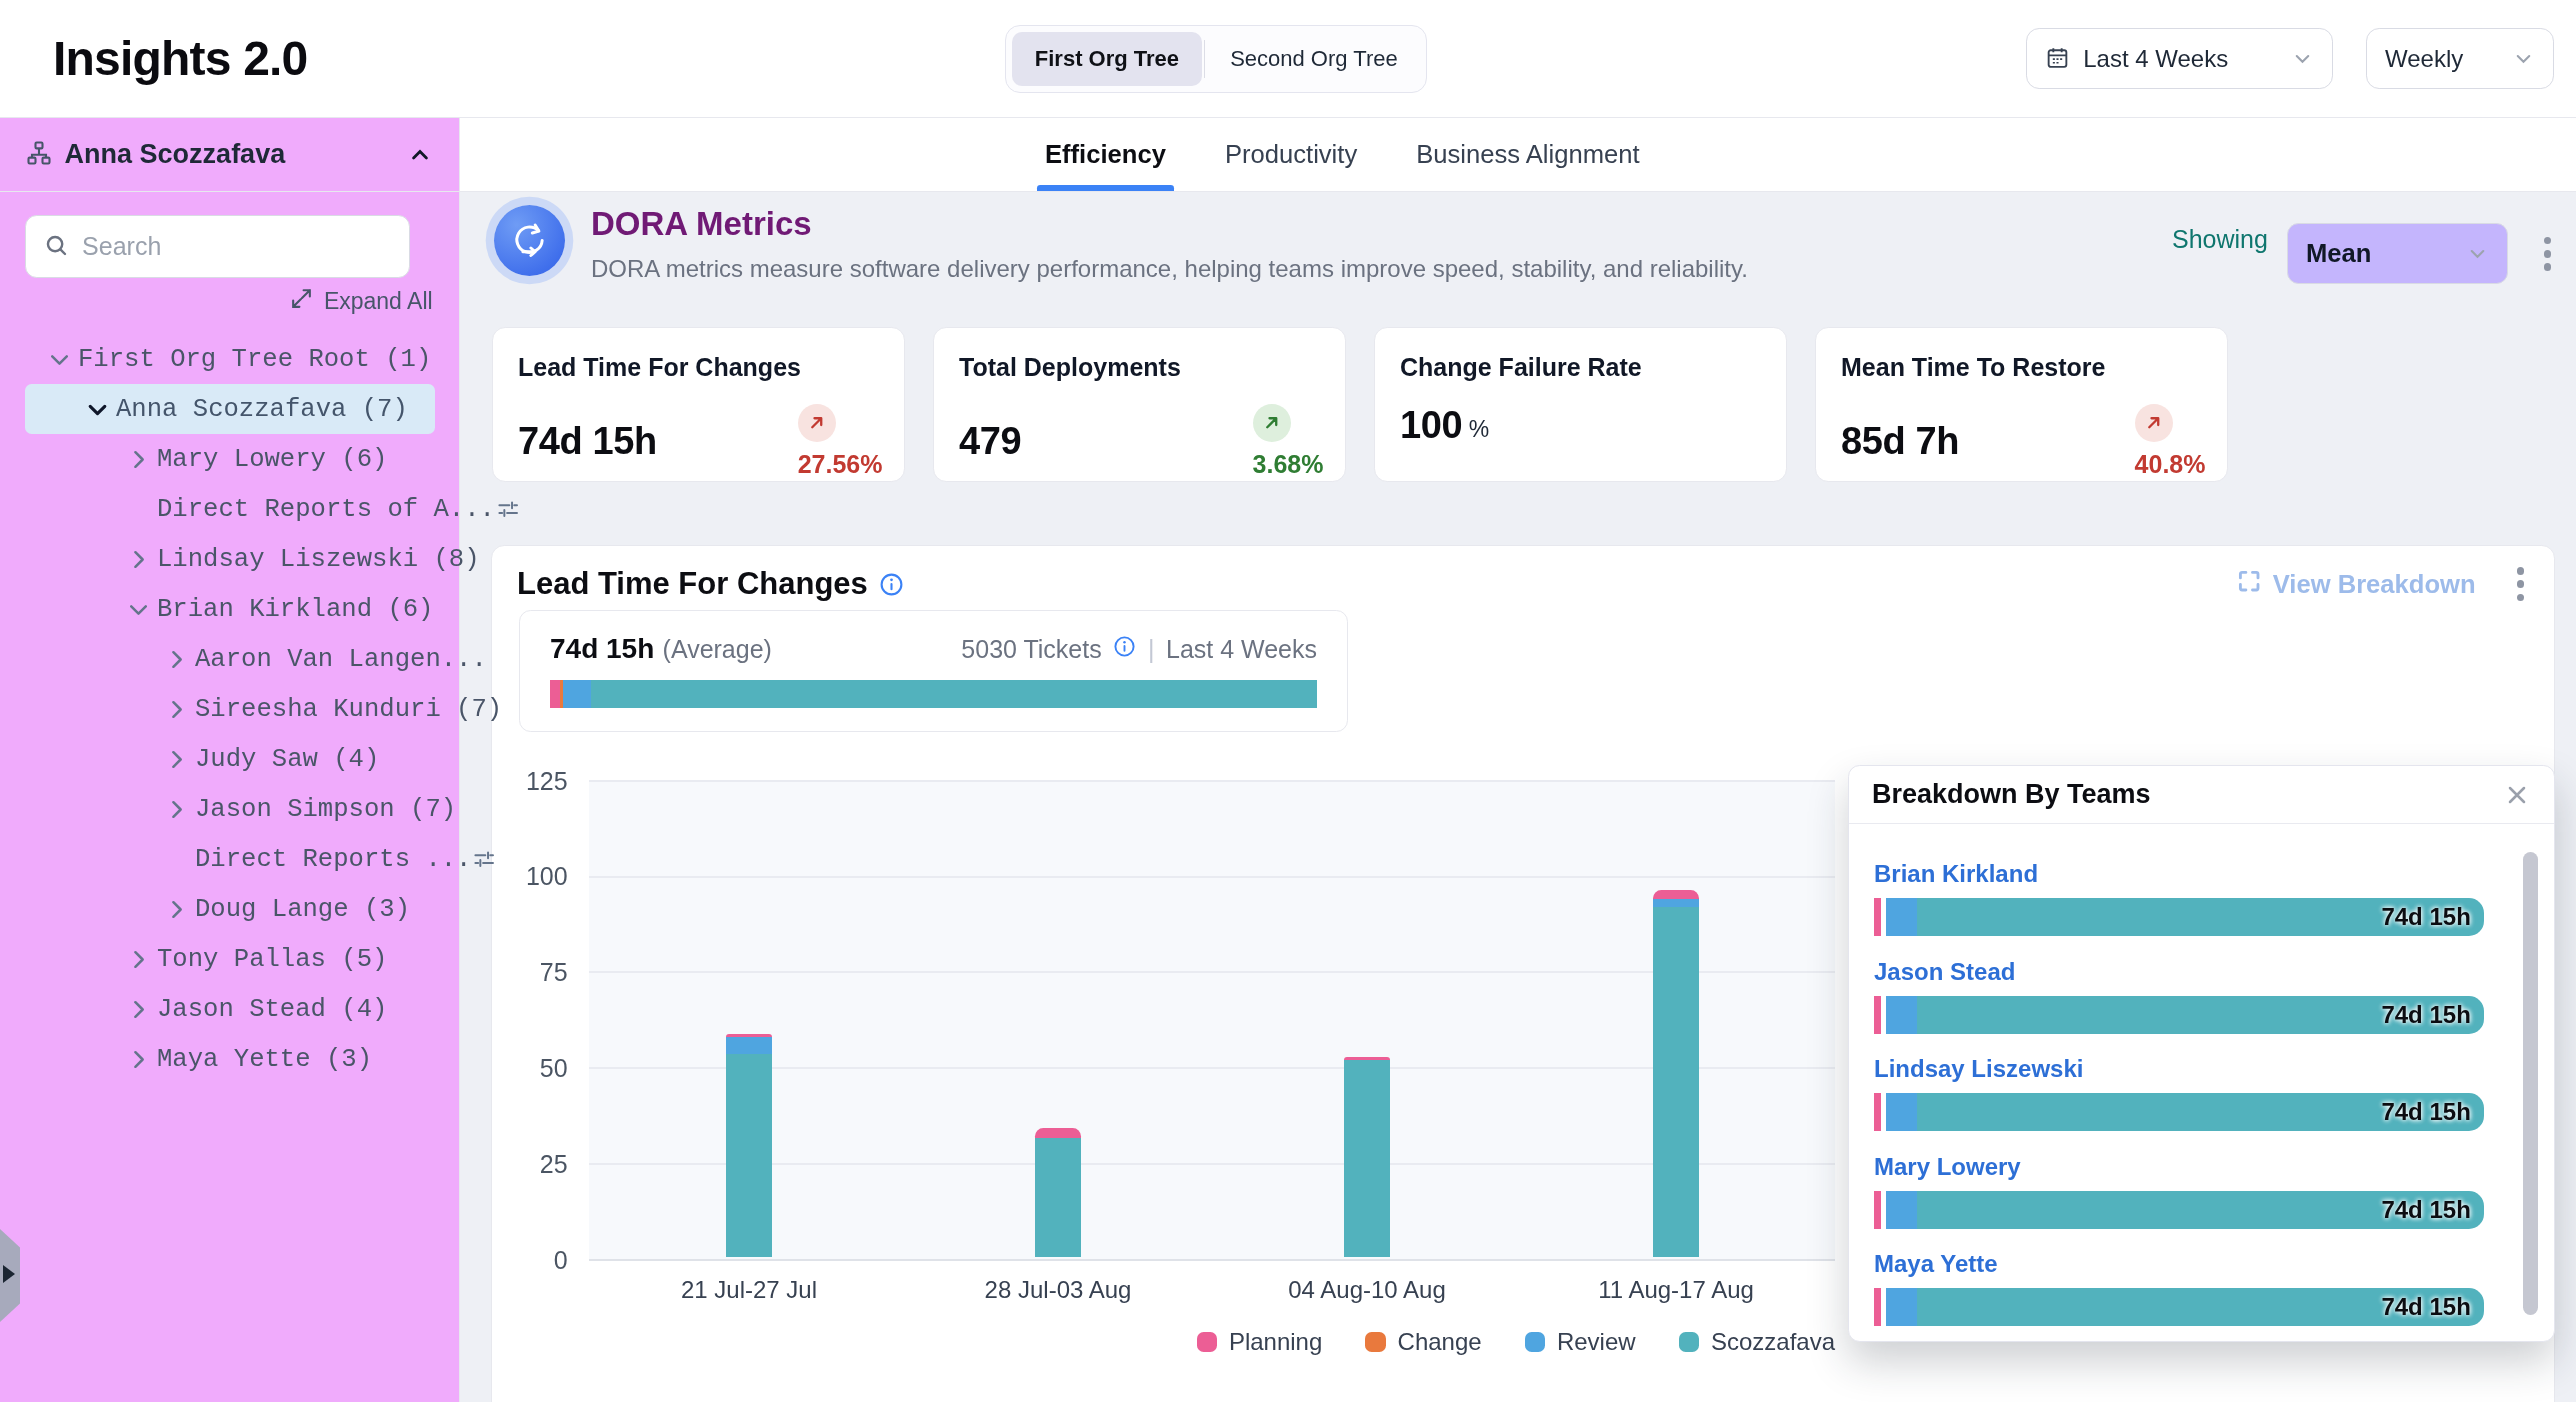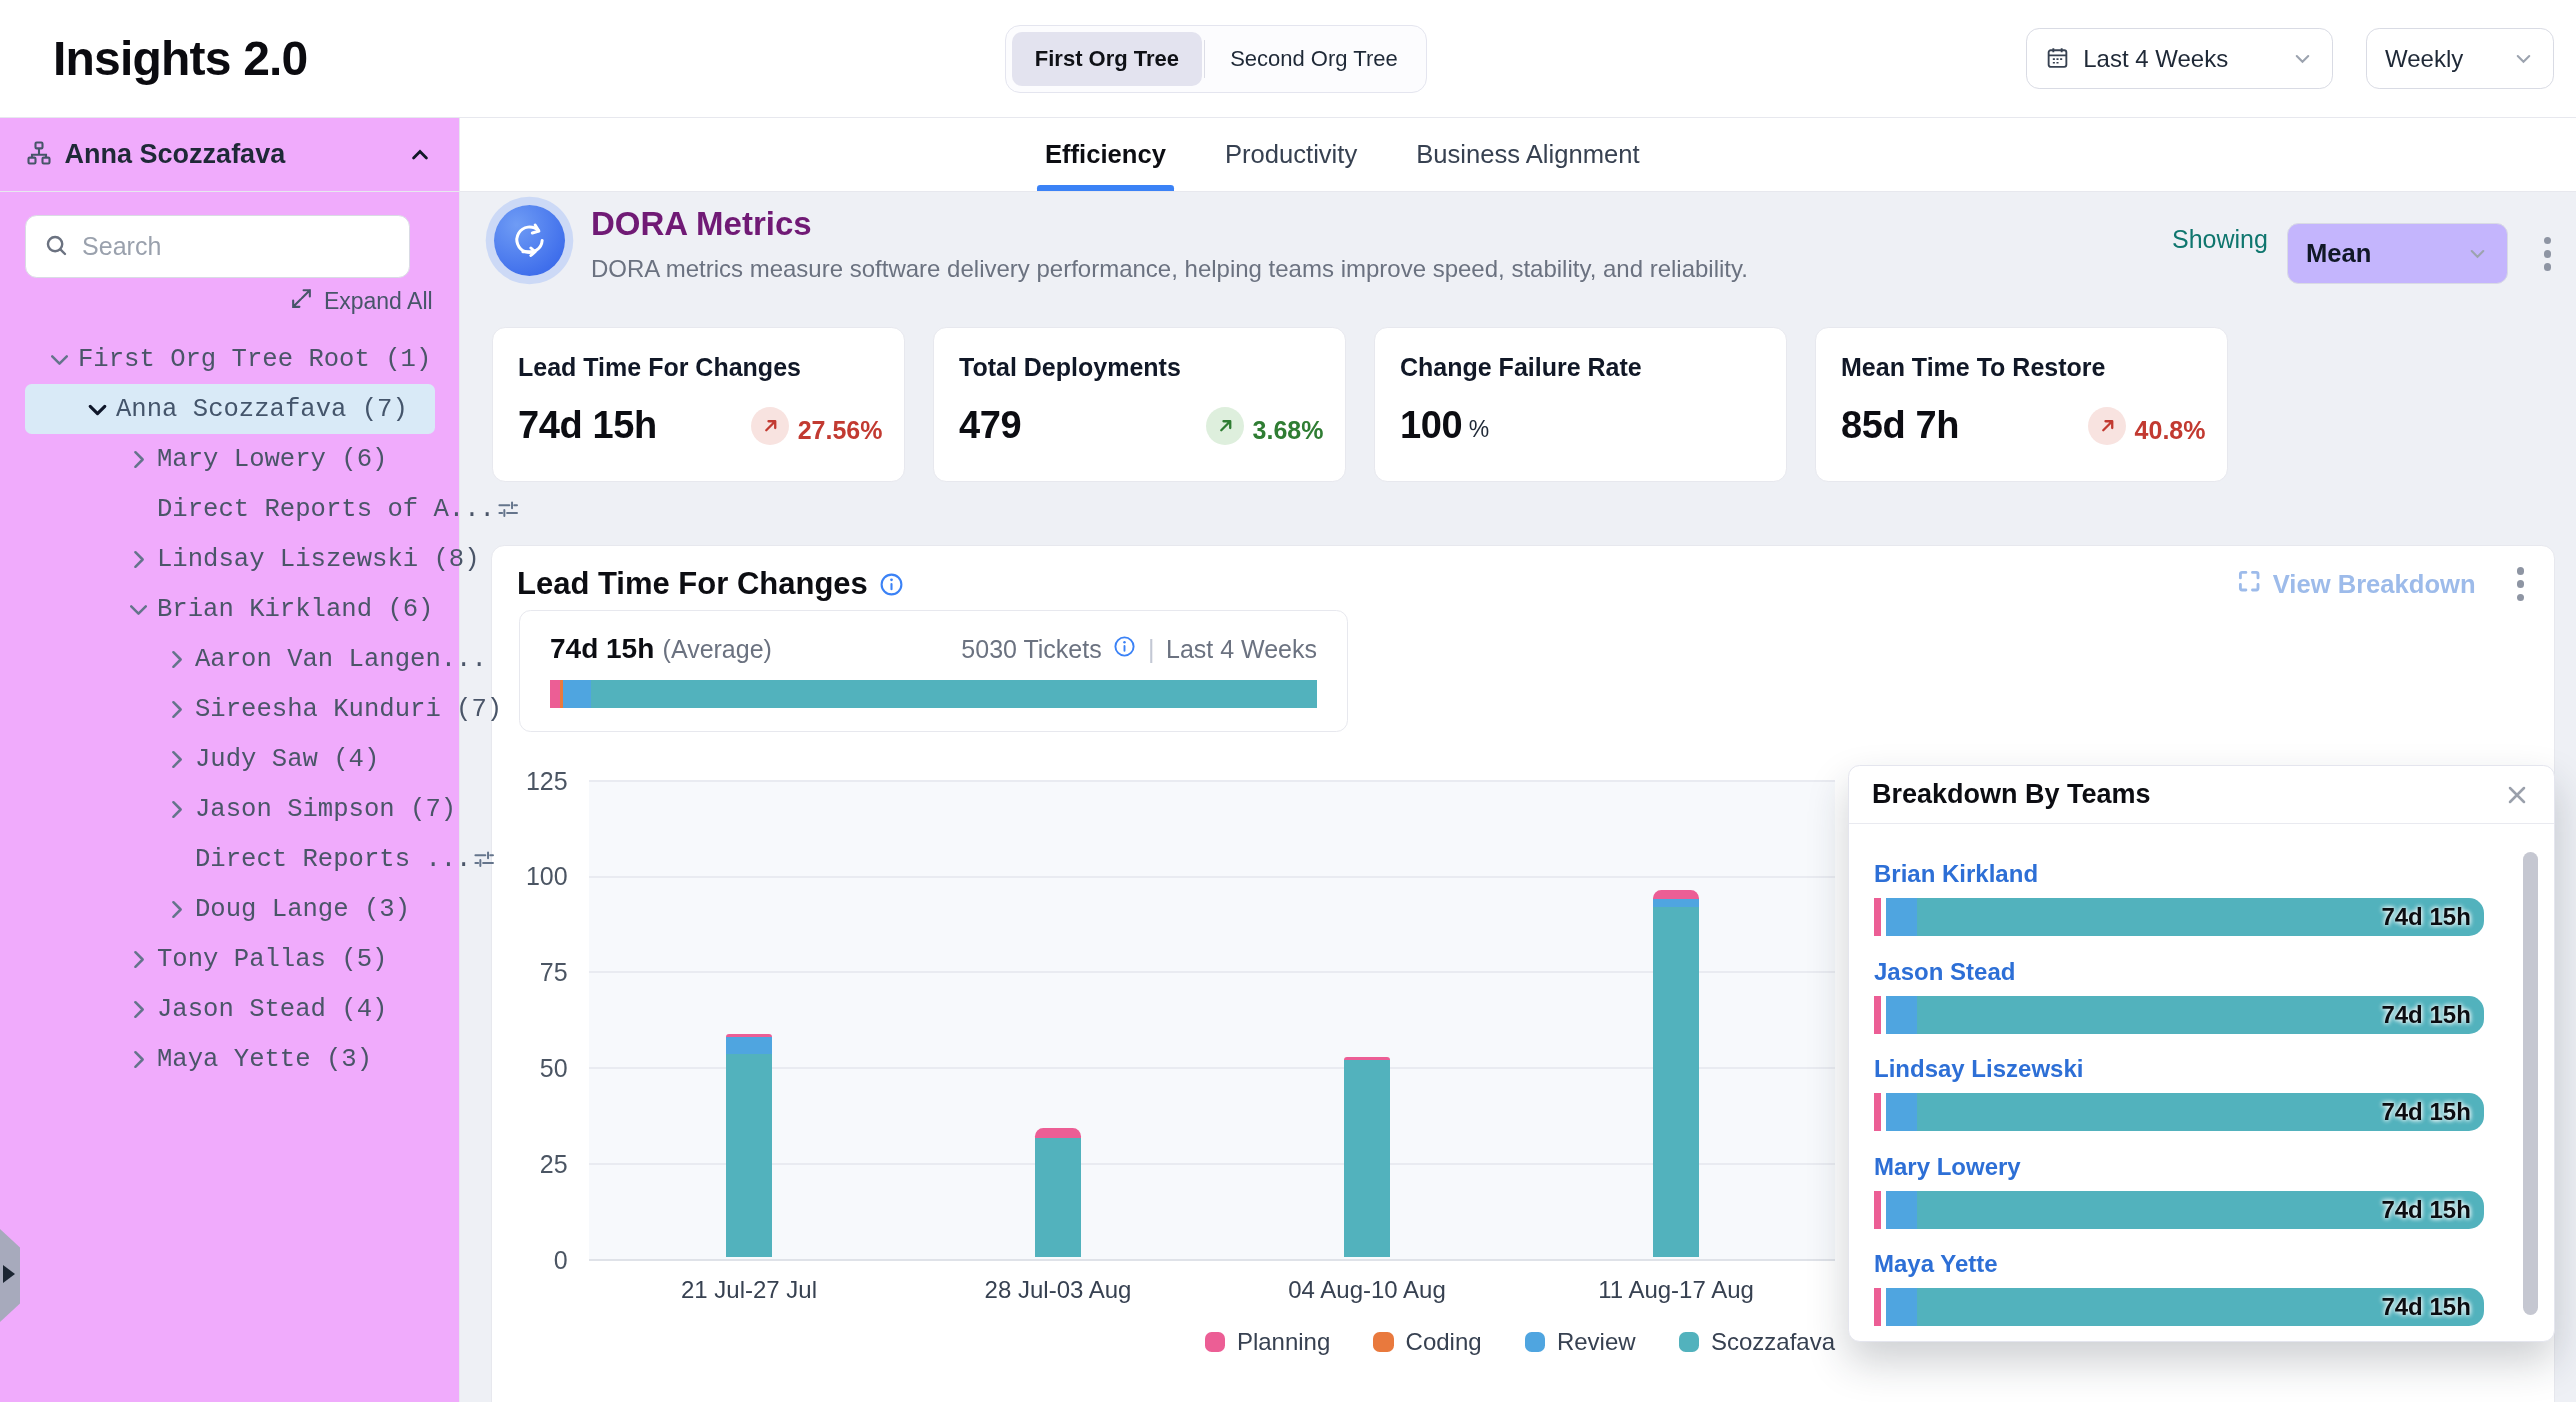--- a/index.html
+++ b/index.html
@@ -77,21 +77,21 @@
   .kebab-dora { position:absolute; left:2079px; top:40px; }
 
   
   .cards { position:absolute; left:32px; top:135px; display:flex; gap:28px; }
   .mcard { width:413px; height:155px; background:#fff; border:1.7px solid #e7e8ee; border-radius:13.2px;
     padding:21.5px 25px; position:relative; }
   .mcard .mtitle { font-size:25px; font-weight:700; color:#111827; margin-top:3.3px; }
   .mcard .mvalrow { position:absolute; left:25px; right:21.5px; top:76px; display:flex; align-items:center; }
   .mcard .mval { font-size:38px; font-weight:800; letter-spacing:-0.4px; color:#0c0d12; }
   .mcard .msuffix { font-size:23px; font-weight:400; color:#1f2937; margin-left:6.6px; margin-top:8.3px; }
-  .mbadge { margin-left:auto; display:flex; align-items:flex-end; gap:8.3px; }
+  .mbadge { margin-left:auto; display:flex; align-items:flex-start; gap:8.3px;flex-direction:column; }
   .mbadge .bcirc { width:38px; height:38px; border-radius:50%; display:flex; align-items:center; justify-content:center; }
   .mbadge .bpct { font-size:25px; font-weight:700; }
   .mbadge.neg .bcirc { background:#f8e3e0; color:#c23a31; }
   .mbadge.neg .bpct { color:#c23a31; }
   .mbadge.pos .bcirc { background:#deefdd; color:#2f7d33; }
   .mbadge.pos .bpct { color:#2f7d33; }
 
   
   .chart-card { position:absolute; left:31px; top:353px; width:2064px; height:991px; background:#fff;
     border:1.7px solid #e7e8ee; border-radius:13.2px; }
@@ -530,21 +530,21 @@
           </div>
           <div class="xlabel" style="left: 1184px;">11 Aug-17 Aug</div>
         </div>
       <div class="legend" id="legend">
           <span class="litem">
             <span class="lswatch" style="background:#EC5E95"></span>
             <span>Planning</span>
           </span>
           <span class="litem">
             <span class="lswatch" style="background:#E9793D"></span>
-            <span>Coding</span>
+            <span>Change</span>
           </span>
           <span class="litem">
             <span class="lswatch" style="background:#4FA5E0"></span>
             <span>Review</span>
           </span>
           <span class="litem">
             <span class="lswatch" style="background:#52B2BD"></span>
             <span>Scozzafava</span>
           </span>
         </div>

